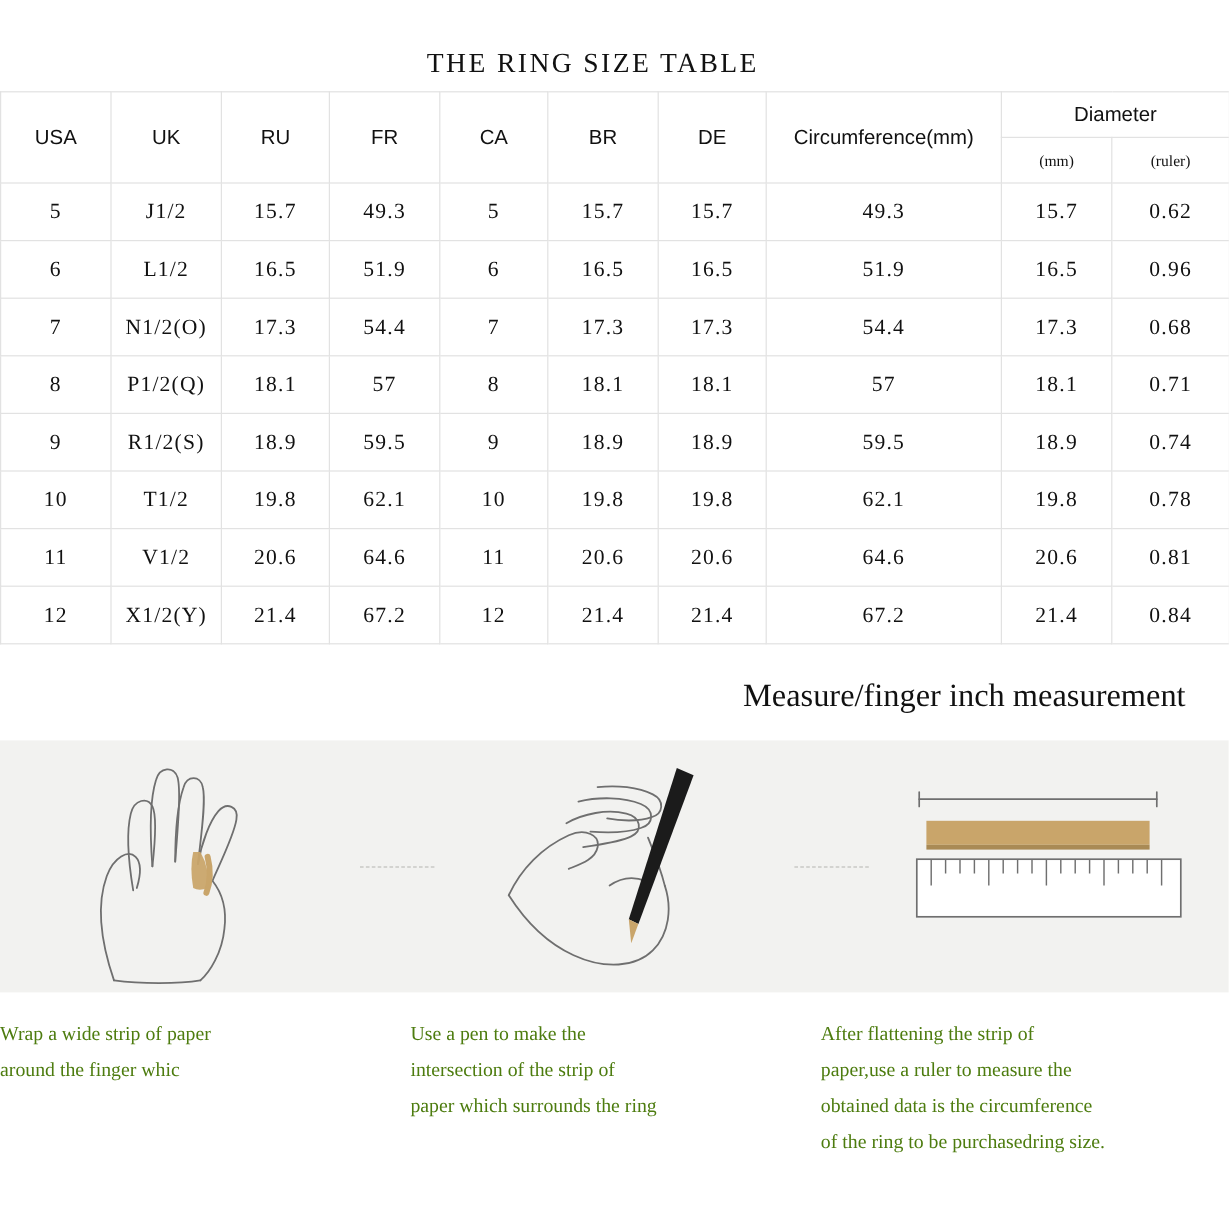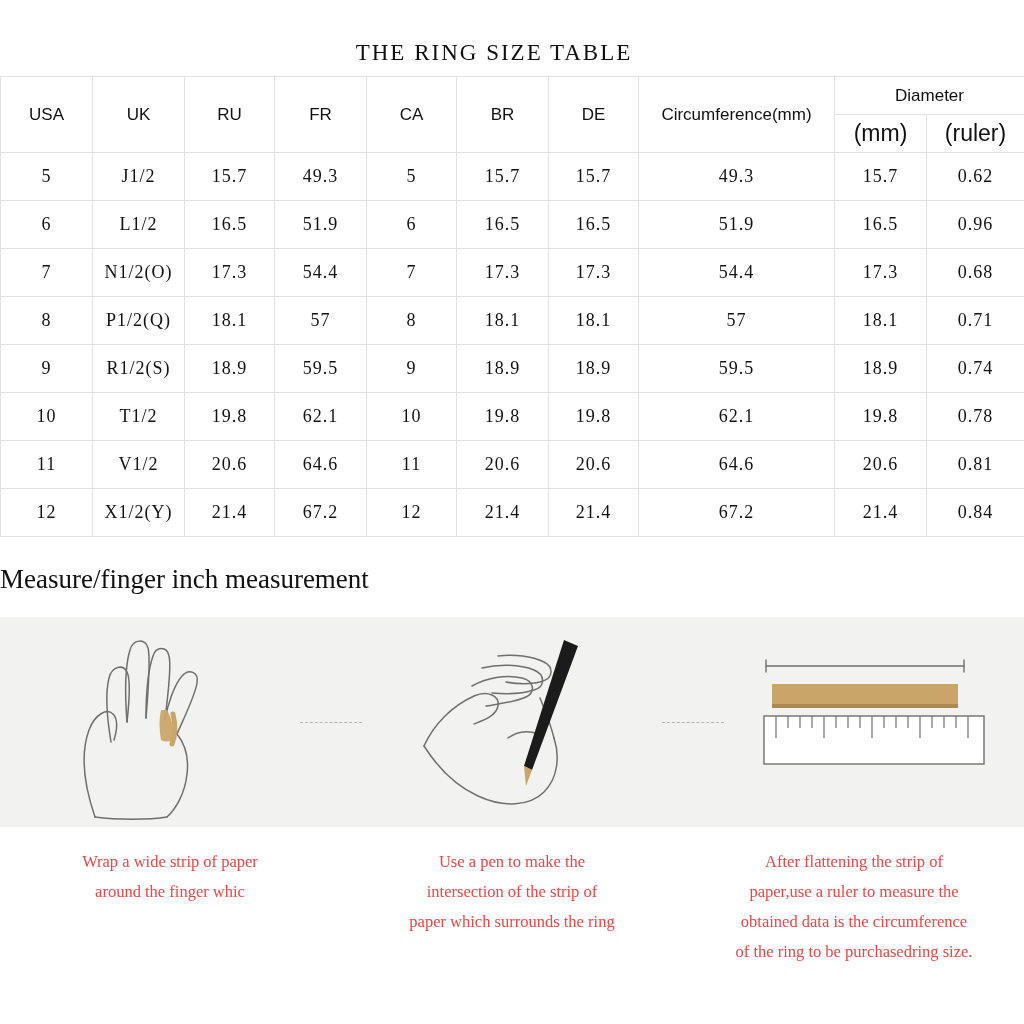--- a/index.html
+++ b/index.html
@@ -47,22 +47,22 @@
     color: #111;
     padding: 0;
   }
   .hdr-cell {
     height: 37px;
     font-size: 17px;
     font-family: "Liberation Sans", sans-serif;
   }
   .sub-cell {
     height: 37px;
-    font-size: 23px;
-    font-family: Liberation Sans, sans-serif;
+    font-size: 13px;
+    font-family: Liberation Serif, serif;
   }
   .data-cell {
     height: 47px;
     font-size: 18px;
     font-weight: bold;
     letter-spacing: 1px;
     font-family: "Liberation Serif", serif;
   }
   .no-left { border-left: none; }
   .no-right { border-right: none; }
@@ -74,21 +74,21 @@
   col.c-fr     { width: 92px; }
   col.c-ca     { width: 90px; }
   col.c-br     { width: 92px; }
   col.c-de     { width: 90px; }
   col.c-circ   { width: 196px; }
   col.c-dmm    { width: 92px; }
   col.c-dinch  { width: 98px; }
 
   
   .measure-title {
-    text-align: left;
+    text-align: right;
     font-size: 27px;
     font-family: "Liberation Serif", serif;
     padding-top: 27px;
     padding-bottom: 22px;
     color: #111;
   }
 
   
   .illus-band {
     width: 1024px;
@@ -115,25 +115,24 @@
   
   .captions {
     width: 1024px;
     display: flex;
     justify-content: space-between;
     padding-top: 20px;
     box-sizing: border-box;
   }
   .caption {
     width: 340px;
-    text-align: center;
     font-family: "Liberation Serif", serif;
     font-size: 16.5px;
     line-height: 30px;
-    color: #ef4444;
+    color: #4d7c0f;
   }
 </style>
 </head>
 <body>
 
 <div class="page">
 
   <div class="table-title">THE  RING  SIZE  TABLE</div>
 
   <table class="ring-table">

